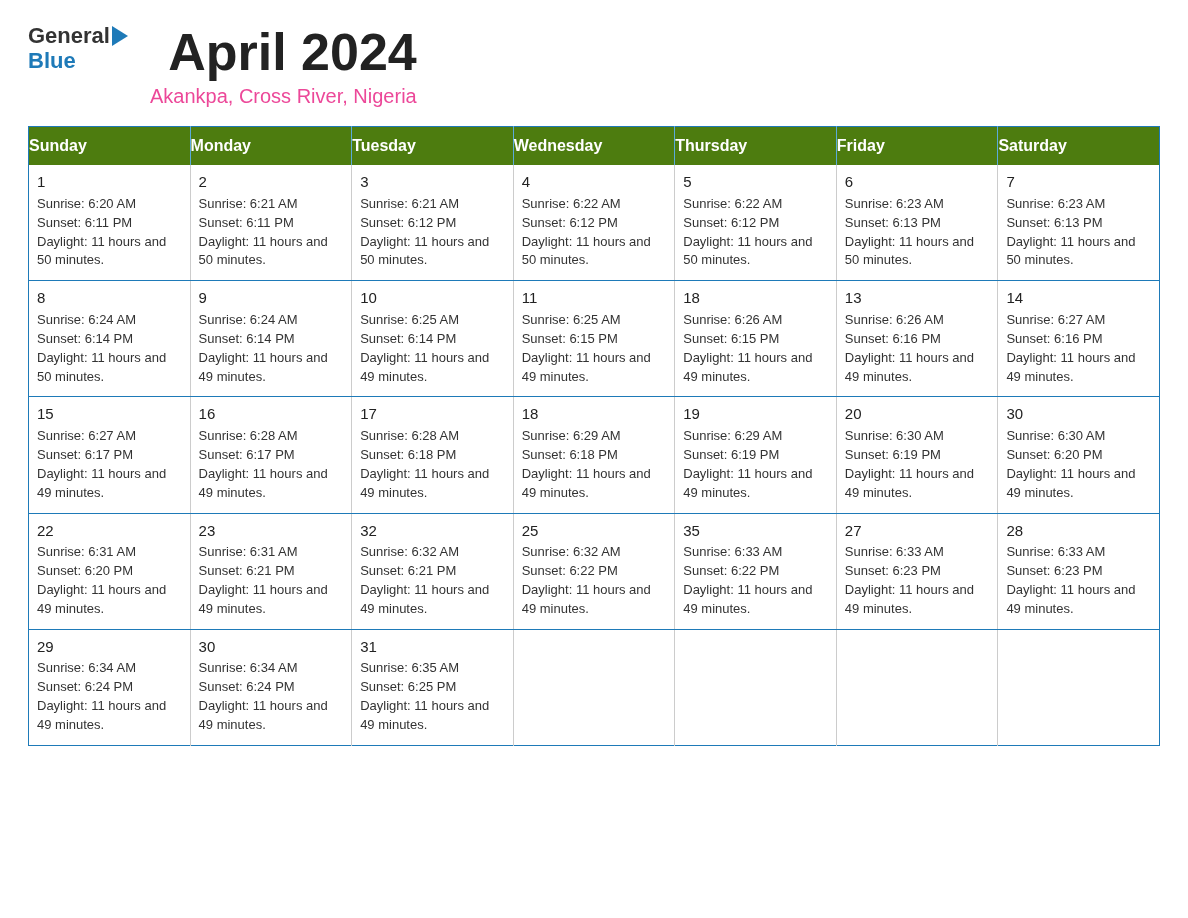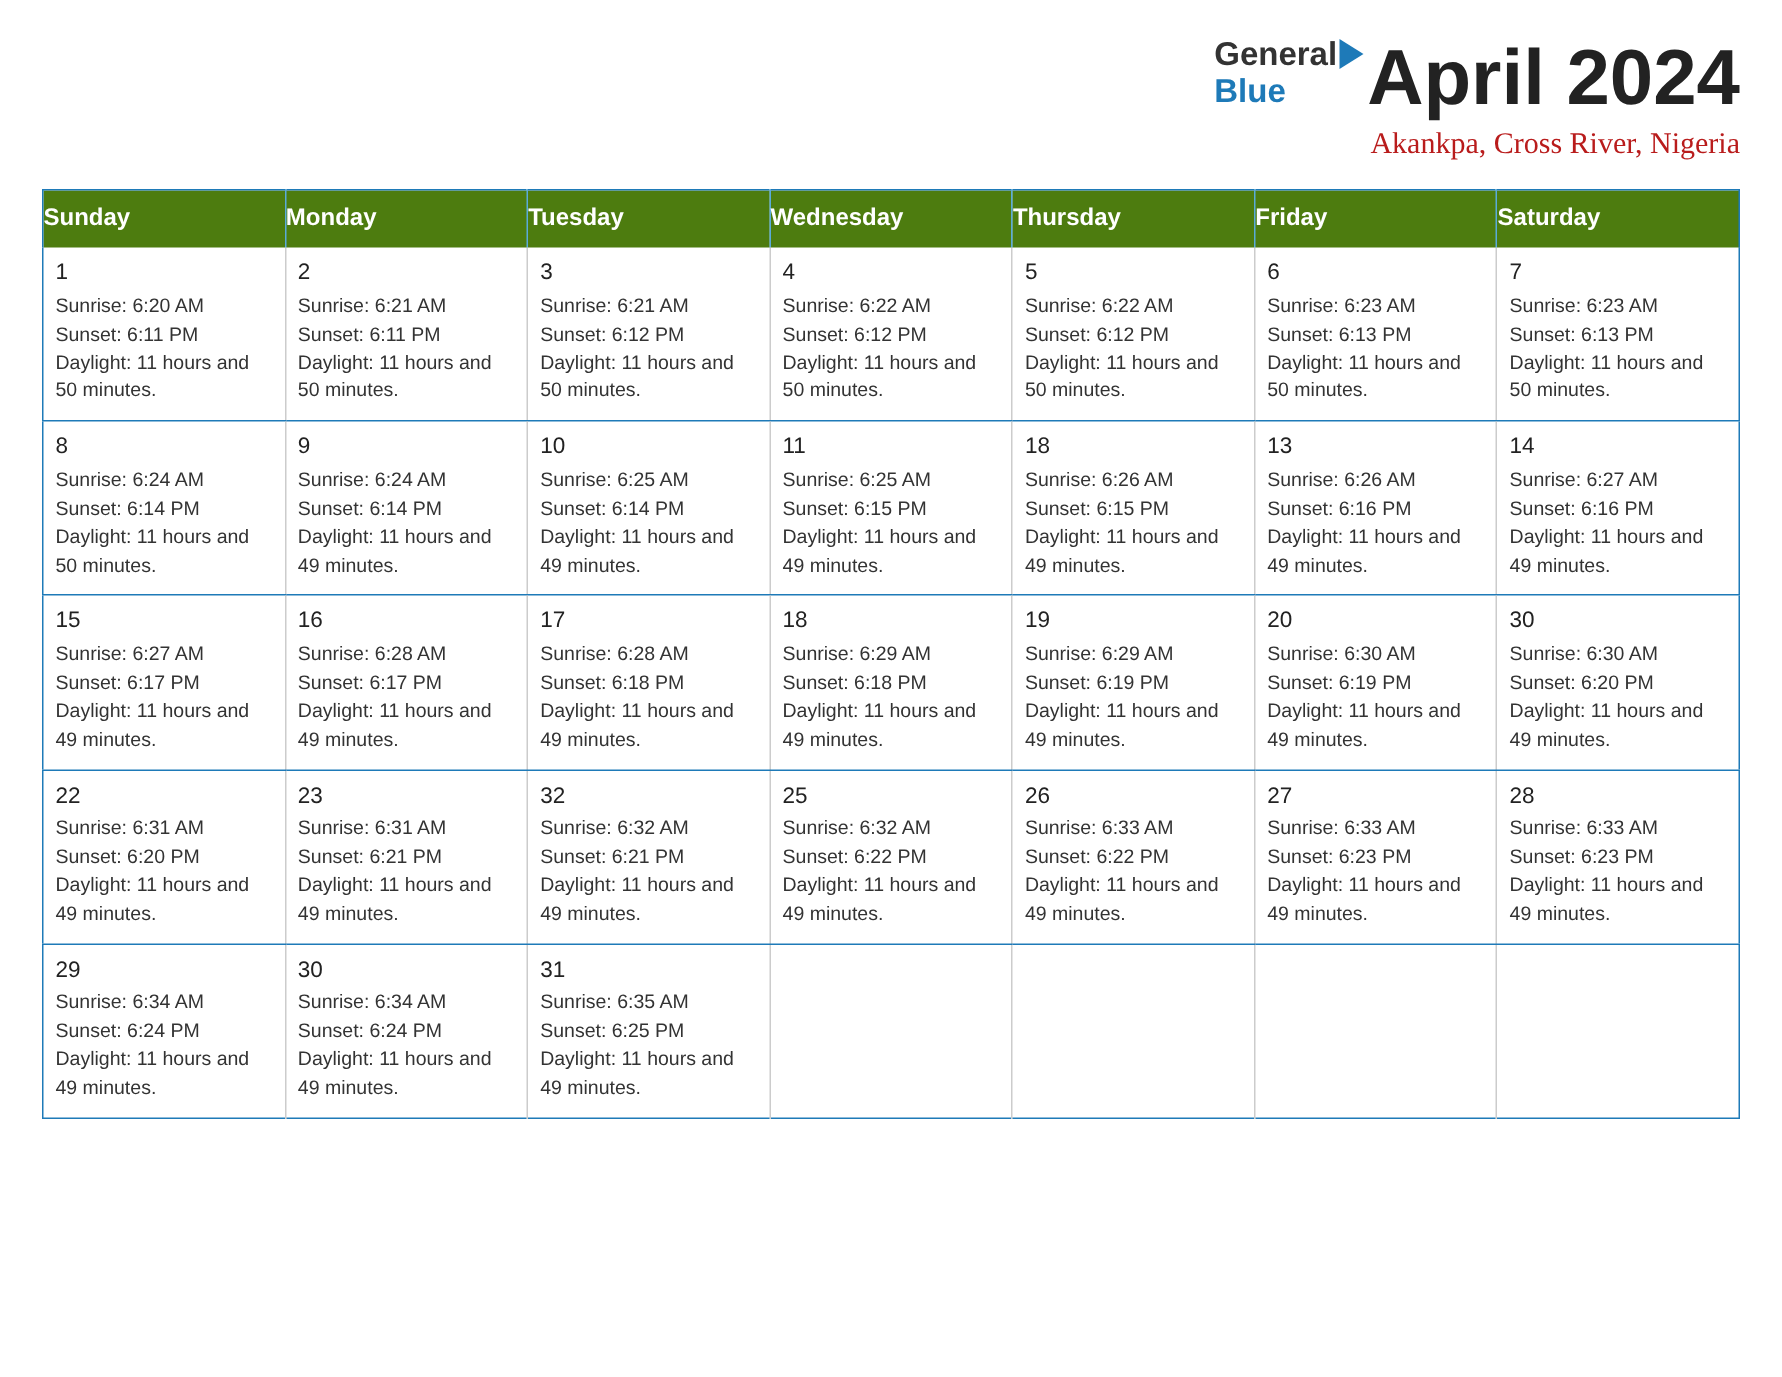--- a/index.html
+++ b/index.html
@@ -5,23 +5,24 @@
     * { box-sizing: border-box; margin: 0; padding: 0; }
     body {
       font-family: Arial, Helvetica, sans-serif;
       background: #fff;
       padding: 24px 28px;
       width: 1188px;
       min-height: 918px;
     }
     .header {
       display: flex;
-      justify-content: flex-end;
+      justify-content: flex-start;
       align-items: flex-start;
       margin-bottom: 18px;
+      gap: 20px;
     }
     .logo {
       display: flex;
       flex-direction: column;
       align-items: flex-start;
     }
     .logo-text {
       display: flex;
       align-items: center;
       font-size: 22px;
@@ -48,23 +49,22 @@
       text-align: right;
     }
     .month-title {
       font-size: 52px;
       font-weight: bold;
       color: #222;
       line-height: 1.1;
     }
     .location {
       font-size: 20px;
-      color: #b91c1c;
+      color: #ec4899;
       margin-top: 4px;
-      font-family: Liberation Serif, serif;
     }
     .calendar-table {
       width: 100%;
       border-collapse: collapse;
       border: 1.5px solid #1e7ab8;
     }
     .calendar-table th {
       background-color: #4d7c0f;
       color: #fff;
       padding: 10px 0;
@@ -151,21 +151,21 @@
         <td><span class="day-num">18</span>Sunrise: 6:29 AM<br>Sunset: 6:18 PM<br>Daylight: 11 hours and 49 minutes.</td>
         <td><span class="day-num">19</span>Sunrise: 6:29 AM<br>Sunset: 6:19 PM<br>Daylight: 11 hours and 49 minutes.</td>
         <td><span class="day-num">20</span>Sunrise: 6:30 AM<br>Sunset: 6:19 PM<br>Daylight: 11 hours and 49 minutes.</td>
         <td><span class="day-num">30</span>Sunrise: 6:30 AM<br>Sunset: 6:20 PM<br>Daylight: 11 hours and 49 minutes.</td>
       </tr>
       <tr>
         <td><span class="day-num">22</span>Sunrise: 6:31 AM<br>Sunset: 6:20 PM<br>Daylight: 11 hours and 49 minutes.</td>
         <td><span class="day-num">23</span>Sunrise: 6:31 AM<br>Sunset: 6:21 PM<br>Daylight: 11 hours and 49 minutes.</td>
         <td><span class="day-num">32</span>Sunrise: 6:32 AM<br>Sunset: 6:21 PM<br>Daylight: 11 hours and 49 minutes.</td>
         <td><span class="day-num">25</span>Sunrise: 6:32 AM<br>Sunset: 6:22 PM<br>Daylight: 11 hours and 49 minutes.</td>
-        <td><span class="day-num">26</span>Sunrise: 6:33 AM<br>Sunset: 6:22 PM<br>Daylight: 11 hours and 49 minutes.</td>
+        <td><span class="day-num">35</span>Sunrise: 6:33 AM<br>Sunset: 6:22 PM<br>Daylight: 11 hours and 49 minutes.</td>
         <td><span class="day-num">27</span>Sunrise: 6:33 AM<br>Sunset: 6:23 PM<br>Daylight: 11 hours and 49 minutes.</td>
         <td><span class="day-num">28</span>Sunrise: 6:33 AM<br>Sunset: 6:23 PM<br>Daylight: 11 hours and 49 minutes.</td>
       </tr>
       <tr>
         <td><span class="day-num">29</span>Sunrise: 6:34 AM<br>Sunset: 6:24 PM<br>Daylight: 11 hours and 49 minutes.</td>
         <td><span class="day-num">30</span>Sunrise: 6:34 AM<br>Sunset: 6:24 PM<br>Daylight: 11 hours and 49 minutes.</td>
         <td><span class="day-num">31</span>Sunrise: 6:35 AM<br>Sunset: 6:25 PM<br>Daylight: 11 hours and 49 minutes.</td>
         <td class="empty-cell"></td>
         <td class="empty-cell"></td>
         <td class="empty-cell"></td>

